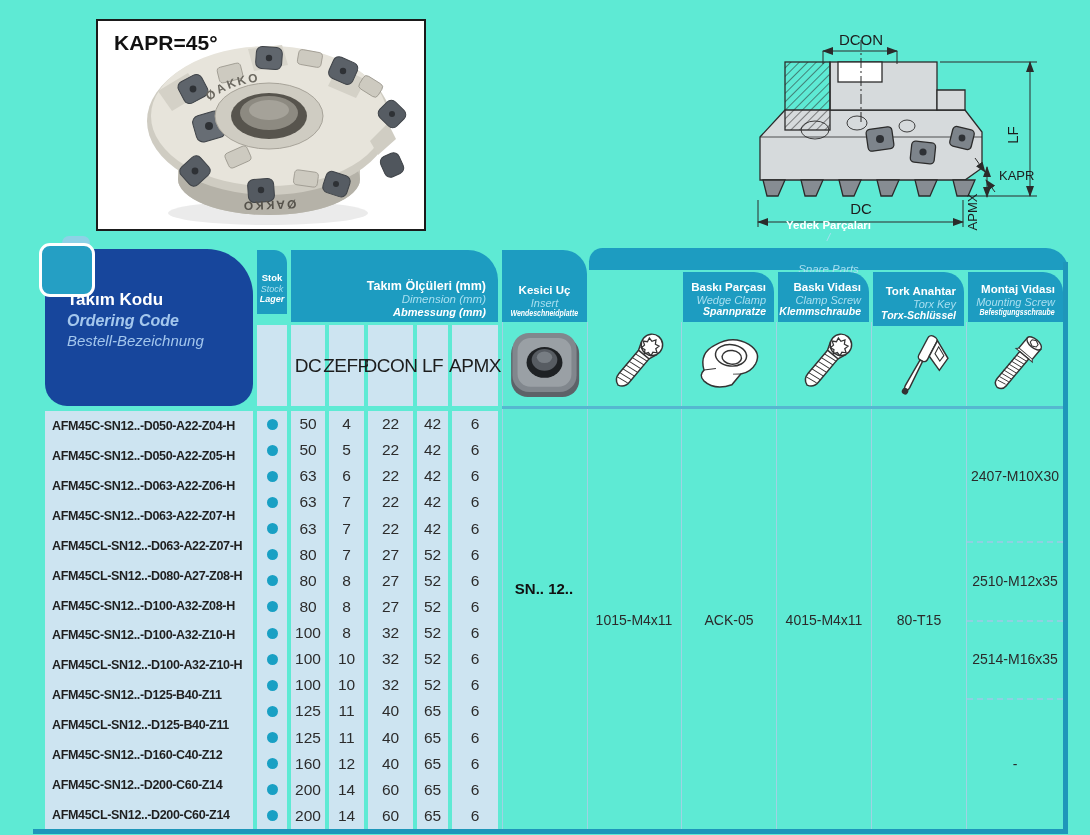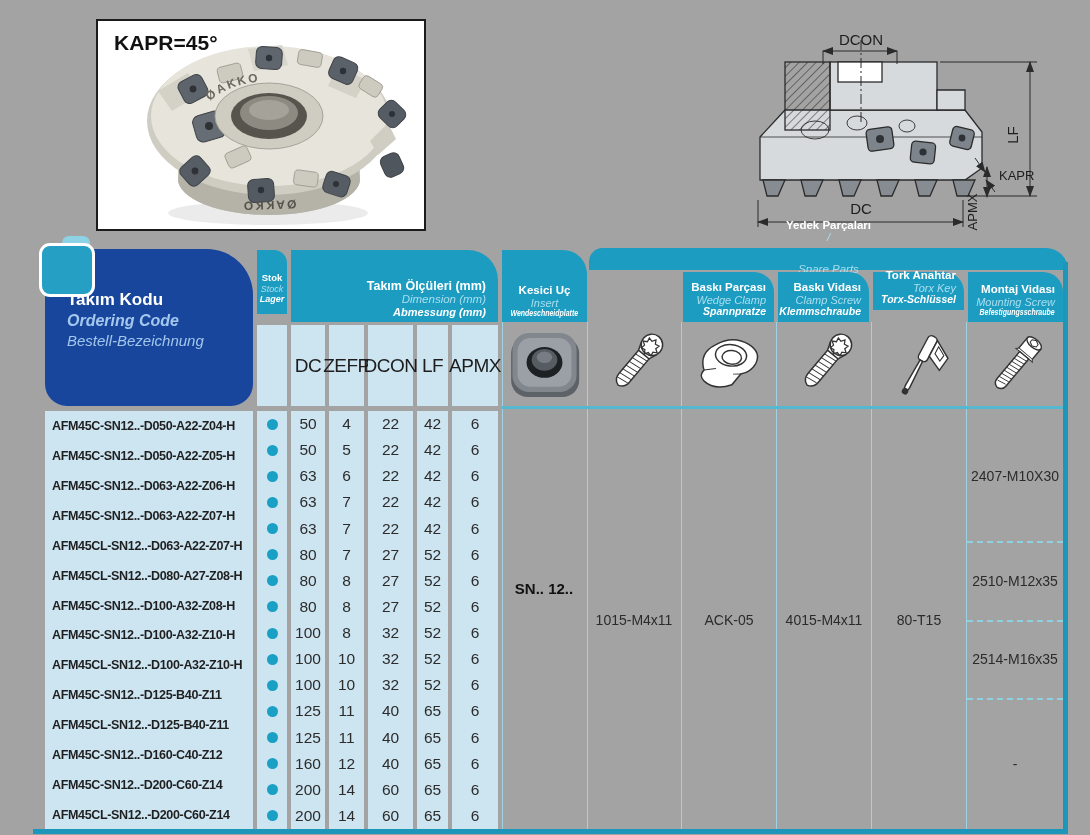--- a/index.html
+++ b/index.html
@@ -1,16 +1,16 @@
 <!DOCTYPE html>
 <html><head>
 <meta charset="utf-8">
 <style>
   html,body{margin:0;padding:0;background:#fff;}
-  .page{position:relative;width:1090px;height:835px;background:#a3a3a3;overflow:hidden;
+  .page{position:relative;width:1090px;height:835px;background:#5eead4;overflow:hidden;
         font-family:"Liberation Sans","DejaVu Sans",sans-serif;}
 
   
   .photo-box{position:absolute;left:96px;top:19px;width:326px;height:208px;
              border:2px solid #1b1b1b;background:#fff;}
   .kapr-label{position:absolute;left:16px;top:10px;font-size:21px;font-weight:bold;color:#111;z-index:5;}
   .cutter-svg{position:absolute;left:0;top:0;}
 
   
   .diagram-svg{position:absolute;left:715px;top:10px;}
@@ -51,21 +51,21 @@
   .h-insert .de{font-size:8.5px;}
   .banner{left:589px;top:248px;width:479px;height:22px;border-radius:22px 36px 0 0;
           display:flex;align-items:center;justify-content:center;font-size:11.5px;white-space:pre;flex-direction:column;}
   .banner .tr{font-weight:bold;color:#fff;}
   .banner .sep{color:#a8dff0;font-style:italic;}
   .banner .en{color:#a8dff0;font-style:italic;margin-top:20px;}
   .banner .de{color:#fff;font-style:italic;font-weight:bold;}
   .h-p1{left:589px;top:272px;width:90px;height:50px;border-radius:0 20px 0 0;}
   .h-p2{left:683px;top:272px;width:91px;height:50px;border-radius:0 20px 0 0;}
   .h-p3{left:778px;top:272px;width:91px;height:50px;border-radius:0 20px 0 0;}
-  .h-p4{left:873px;top:272px;width:91px;height:38px;border-radius:0 20px 0 0;}
+  .h-p4{left:873px;top:272px;width:91px;height:54px;border-radius:0 20px 0 0;}
   .h-p5{left:968px;top:272px;width:95px;height:50px;border-radius:0 20px 0 0;}
   .h-p5 .de{font-size:8.5px;}
   .cond{display:inline-block;transform:scaleX(.82);transform-origin:center;}
 
   
   .lbl{position:absolute;top:325px;height:81px;background:#cde4f1;display:flex;
        align-items:center;justify-content:center;font-size:19px;letter-spacing:-0.5px;color:#1d1d1d;}
   .l-stok{left:257px;width:30px;}
   .l-dc{left:291px;width:34px;}
   .l-zefp{left:329px;width:35px;}

